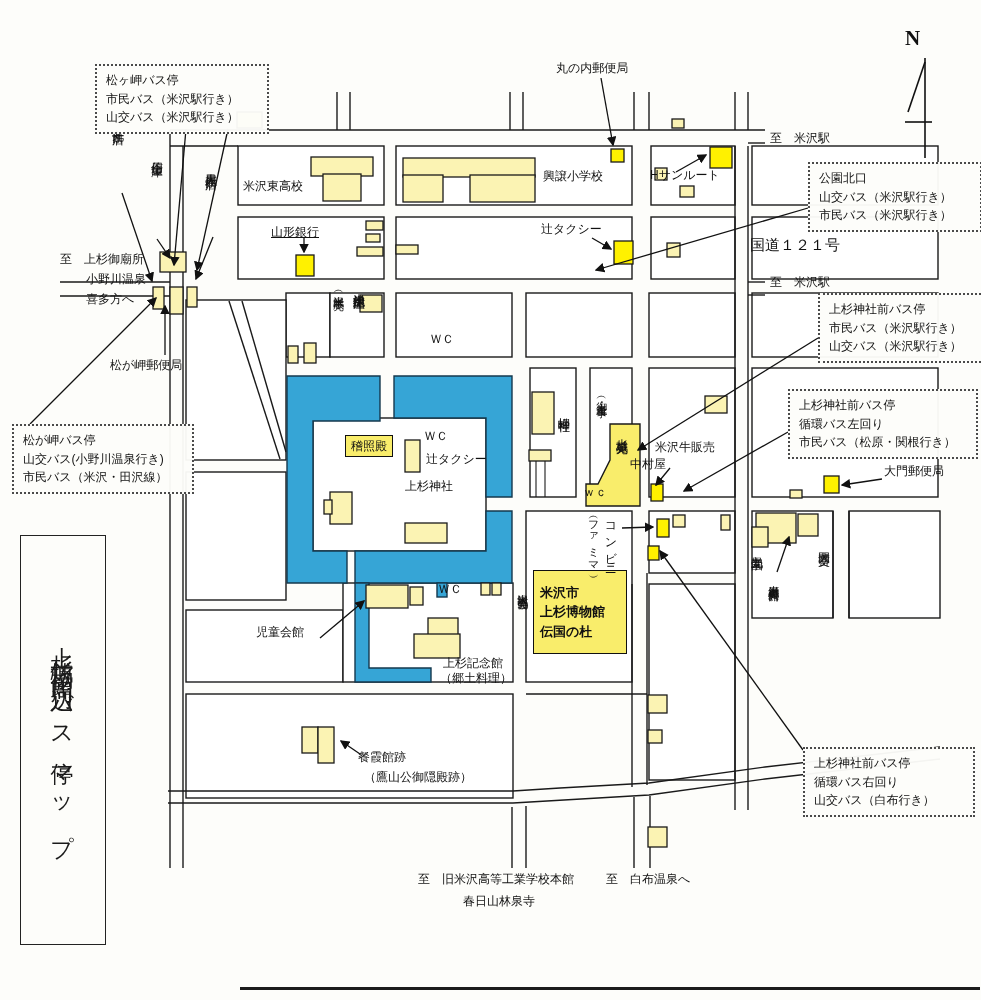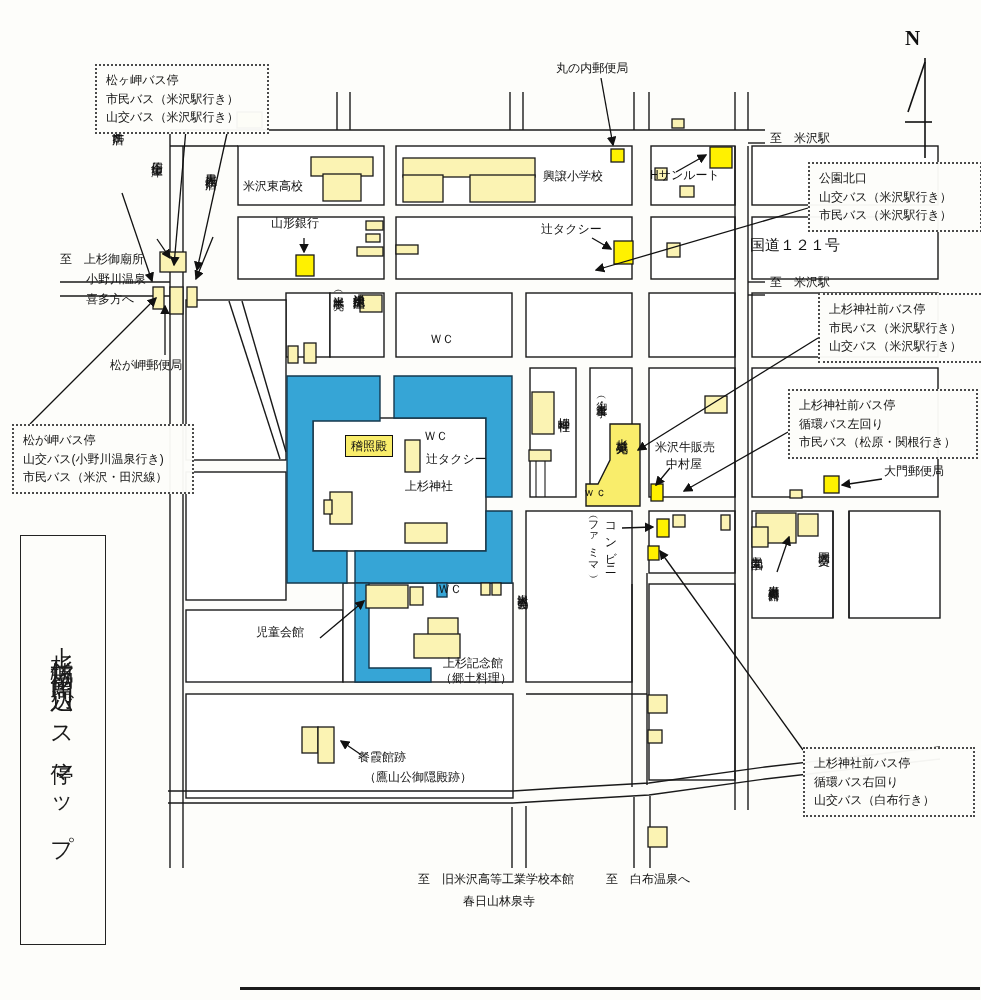--- a/index.html
+++ b/index.html
@@ -265,27 +265,32 @@
   </div>
   <div class="dotted-box" style="left:803px;top:747px;width:150px;">
     <div>上杉神社前バス停</div>
     <div>循環バス右回り</div>
     <div>山交バス（白布行き）</div>
   </div>
 
   <div class="hl" id="keishoden-box" style="left:345px;top:435px;width:46px;height:20px;">
     <span>稽照殿</span>
   </div>
+  <div class="hl" id="museum-box" style="left:533px;top:570px;width:80px;height:74px;">
+    <div>米沢市</div>
+    <div>上杉博物館</div>
+    <div>伝国の杜</div>
+  </div>
 
   <div class="lbl" style="left:556px;top:61px;">丸の内郵便局</div>
   <div class="lbl" style="left:543px;top:169px;">興譲小学校</div>
   <div class="lbl" style="left:650px;top:168px;">Hサンルート</div>
   <div class="lbl" style="left:541px;top:222px;">辻タクシー</div>
   <div class="lbl" style="left:243px;top:179px;">米沢東高校</div>
-  <div class="lbl" style="left:271px;top:216px;">山形銀行</div>
+  <div class="lbl" style="left:271px;top:225px;text-decoration:underline;">山形銀行</div>
   <div class="lbl" style="left:770px;top:131px;">至　米沢駅</div>
   <div class="lbl" style="left:770px;top:275px;">至　米沢駅</div>
   <div class="lbl bold" style="left:750px;top:236px;font-size:15px;">国道１２１号</div>
 
   <div class="lbl v" style="left:110px;top:120px;">丸十餅店</div>
   <div class="lbl v" style="left:149px;top:152px;">信用金庫</div>
   <div class="lbl v" style="left:203px;top:164px;">大黒屋餅店</div>
 
   <div class="lbl" style="left:60px;top:252px;">至　上杉御廟所</div>
   <div class="lbl" style="left:86px;top:272px;">小野川温泉</div>
@@ -298,21 +303,21 @@
   <div class="lbl" style="left:430px;top:332px;">ＷＣ</div>
   <div class="lbl" style="left:424px;top:429px;">ＷＣ</div>
   <div class="lbl" style="left:426px;top:452px;">辻タクシー</div>
   <div class="lbl" style="left:405px;top:479px;">上杉神社</div>
   <div class="lbl v" style="left:556px;top:408px;">松岬神社</div>
   <div class="lbl v small" style="left:594px;top:392px;">（御土産・食事）</div>
   <div class="lbl v" style="left:614px;top:429px;">上杉城史苑</div>
   <div class="lbl" style="left:583px;top:485px;">ｗｃ</div>
 
   <div class="lbl" style="left:655px;top:440px;">米沢牛販売</div>
-  <div class="lbl" style="left:666px;top:457px;">中村屋</div>
+  <div class="lbl" style="left:630px;top:457px;">中村屋</div>
   <div class="lbl v" style="left:603px;top:514px;">コンビニ</div>
   <div class="lbl v small" style="left:586px;top:512px;">（ファミマ）</div>
 
   <div class="lbl v" style="left:749px;top:547px;">九里学園</div>
   <div class="lbl v small" style="left:766px;top:576px;">米織歴史資料館</div>
   <div class="lbl v" style="left:816px;top:542px;">大門交番</div>
   <div class="lbl" style="left:884px;top:464px;">大門郵便局</div>
 
   <div class="lbl v small" style="left:515px;top:585px;">米沢観光協会</div>
   <div class="lbl" style="left:438px;top:582px;">ＷＣ</div>

